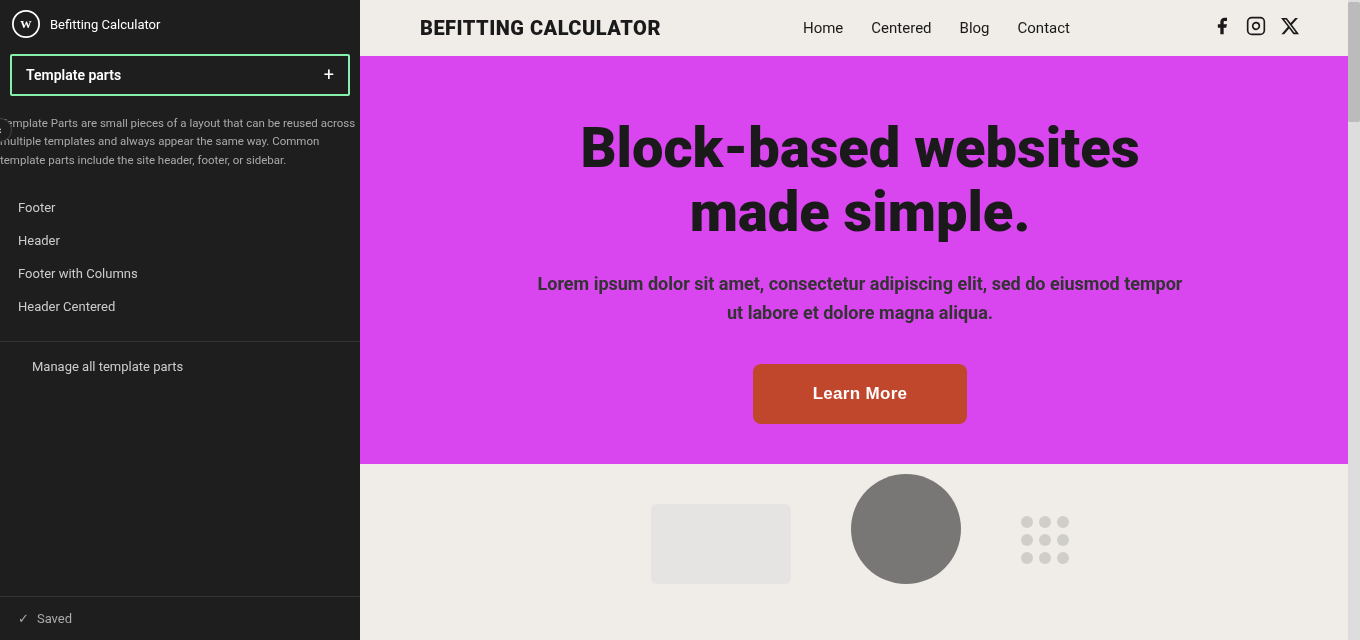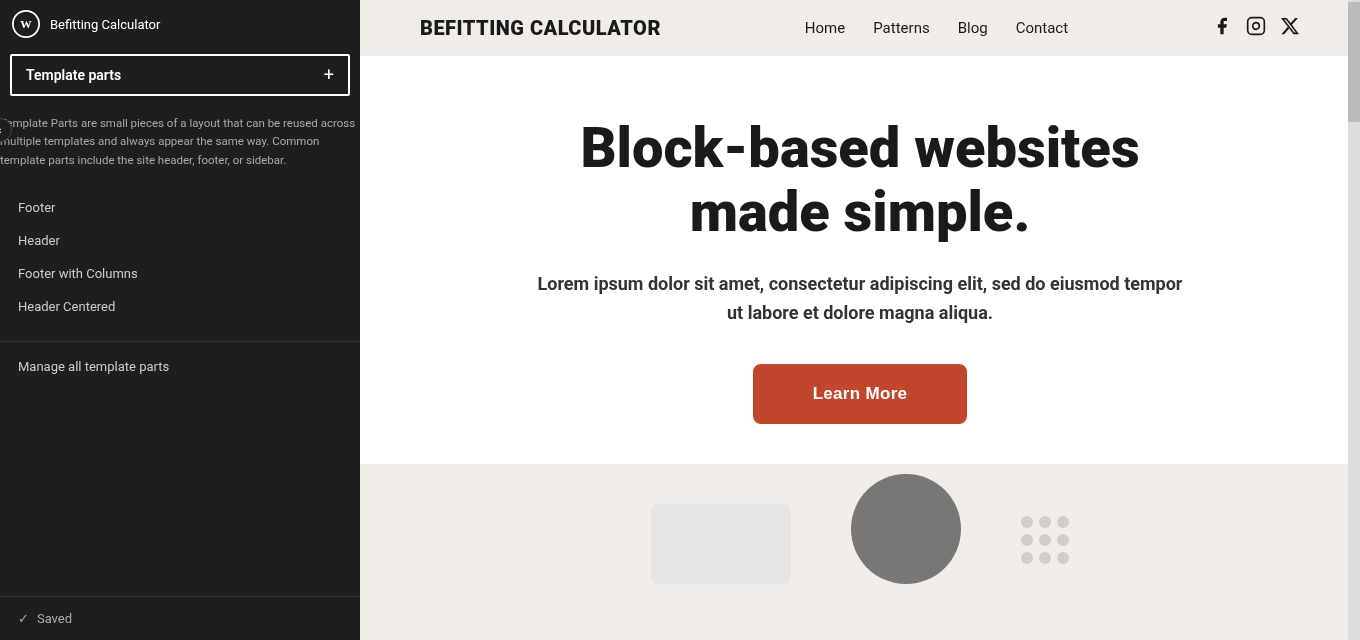--- a/index.html
+++ b/index.html
@@ -41,21 +41,21 @@
       color: #fff;
       font-size: 13px;
       font-weight: 400;
     }
 
     .sidebar-header {
       display: flex;
       align-items: center;
       justify-content: space-between;
       padding: 10px 14px;
-      border: 2px solid #ffffff;
+      border: 2px solid #86efac;
       margin: 6px 10px;
       border-radius: 2px;
     }
 
     .sidebar-header-title {
       color: #fff;
       font-size: 14px;
       font-weight: 600;
     }
 
@@ -105,21 +105,21 @@
       cursor: pointer;
     }
 
     .sidebar-divider {
       height: 1px;
       background: #333;
       margin: 8px 0;
     }
 
     .manage-link {
-      padding: 9px 18px;
+      padding: 9px 32px;
       color: #ccc;
       font-size: 13px;
       cursor: pointer;
     }
 
     .sidebar-footer {
       position: absolute;
       bottom: 0;
       left: 0;
       right: 0;
@@ -208,21 +208,21 @@
       cursor: pointer;
     }
 
     
     .hero {
       padding: 60px 60px 40px;
       display: flex;
       flex-direction: column;
       align-items: center;
       text-align: center;
-      background: #ffffff;
+      background: #d946ef;
     }
 
     .hero-title {
       font-size: 56px;
       font-weight: 900;
       color: #1a1a1a;
       line-height: 1.15;
       max-width: 700px;
       margin-bottom: 24px;
     }
@@ -330,21 +330,21 @@
     <span>Saved</span>
   </div>
 </div>
 
 <div class="main-preview">
 
   <div class="site-header">
     <span class="site-brand">BEFITTING CALCULATOR</span>
     <div class="site-nav">
       <a class="nav-link">Home</a>
-      <a class="nav-link">Patterns</a>
+      <a class="nav-link">Centered</a>
       <a class="nav-link">Blog</a>
       <a class="nav-link">Contact</a>
     </div>
     <div class="social-icons">
 
       <span class="social-icon">
         <svg width="20" height="20" viewBox="0 0 24 24" fill="currentColor">
             <path d="M18 2h-3a5 5 0 0 0-5 5v3H7v4h3v8h4v-8h3l1-4h-4V7a1 1 0 0 1 1-1h3z"></path>
           </svg>
       </span>

